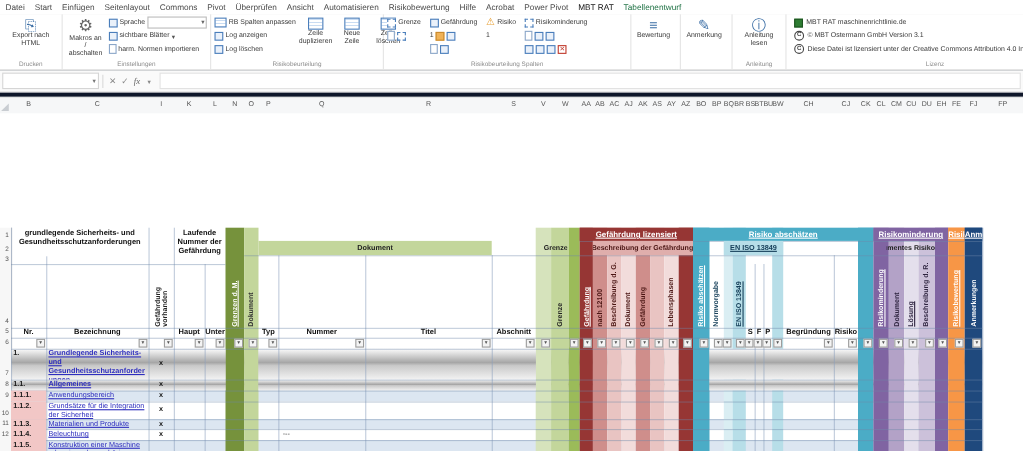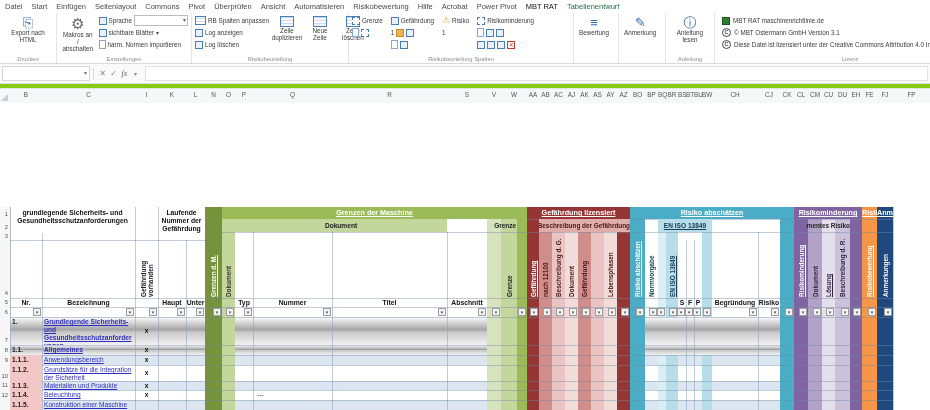--- a/index.html
+++ b/index.html
@@ -1,16 +1,16 @@
 <!DOCTYPE html>
 <html><head>
 <meta charset="utf-8">
 <style>
   html,body{margin:0;padding:0;background:#fff}
-  #app{position:relative;width:930px;height:410px;overflow:hidden;background:#84cc16;
+  #app{position:relative;width:930px;height:410px;overflow:hidden;background:#0f172a;
        font-family:"Liberation Sans",sans-serif;color:#222}
 
   
   #menubar{position:absolute;top:0;left:0;width:930px;height:13px;display:flex;align-items:center;
            gap:9px;padding-left:5px;font-size:7.5px;color:#4a4a4a;background:#fff;border-bottom:1px solid #ececec}
   .tab{white-space:nowrap;cursor:default}
   .tab.active{font-weight:normal;color:#111}
   .tab.accent{color:#217346;font-weight:normal}
 
   
@@ -410,21 +410,20 @@
       <div class="vlab" style="left: 648px; top: 194px; width: 64px; color: rgb(23, 64, 90);">Normvorgabe</div>
       <div class="vlab" style="left: 668.5px; top: 194px; width: 68px; color: rgb(23, 64, 90); text-decoration: underline;">EN ISO 13849</div>
       <div class="vlab" style="left: 797.5px; top: 194px; width: 80px; color: rgb(255, 255, 255); text-decoration: underline;">Risikominderung</div>
       <div class="vlab" style="left: 811.5px; top: 194px; width: 62px; color: rgb(46, 36, 64);">Dokument</div>
       <div class="vlab" style="left: 825px; top: 194px; width: 48px; color: rgb(46, 36, 64); text-decoration: underline;">Lösung</div>
       <div class="vlab" style="left: 839px; top: 194px; width: 68px; color: rgb(46, 36, 64);">Beschreibung d. R.</div>
       <div class="vlab" style="left: 866px; top: 194px; width: 78px; color: rgb(255, 255, 255); text-decoration: underline;">Risikobewertung</div>
       <div class="vlab" style="left: 881.5px; top: 194px; width: 70px; color: rgb(255, 255, 255);">Anmerkungen</div>
       <div class="blk hleft" style="left: 10px; top: 106px; width: 125px; height: 26px;">grundlegende Sicherheits- und Gesundheitsschutzanforderungen</div>
       <div class="blk hleft" style="left: 158px; top: 106px; width: 47px; height: 30px;">Laufende Nummer der Gefährdung</div>
-      <div class="blk title" style="left: 222px; top: 104px; width: 305px; height: 12px; background: rgb(155, 187, 89);">Grenzen der Maschine</div>
       <div class="blk sub" style="left: 235px; top: 116px; width: 212px; height: 13px; background: rgb(195, 214, 155);">Dokument</div>
       <div class="blk subclip" style="left: 487px; top: 116px; width: 29px; height: 13px;">Grenze</div>
       <div class="blk title" style="left: 527px; top: 104px; width: 103px; height: 12px; background: rgb(150, 54, 52);">Gefährdung lizensiert</div>
       <div class="blk subclip red" style="left: 539px; top: 116px; width: 91px; height: 13px; background: rgb(223, 174, 172);">Beschreibung der Gefährdung</div>
       <div class="blk title" style="left: 630px; top: 104px; width: 164px; height: 12px; background: rgb(75, 172, 198);">Risiko abschätzen</div>
       <div class="blk sub u" style="left: 658px; top: 116px; width: 54px; height: 13px; background: rgb(183, 222, 232);">EN ISO 13849</div>
       <div class="blk title" style="left: 794px; top: 104px; width: 68px; height: 12px; background: rgb(128, 100, 162);">Risikominderung</div>
       <div class="blk subclip" style="left: 806px; top: 116px; width: 16px; height: 13px;">Dokument</div>
       <div class="blk subclip" style="left: 822px; top: 116px; width: 28px; height: 13px;">verbessertes Risiko</div>
       <div class="blk title" style="left: 862px; top: 104px; width: 15px; height: 12px; background: rgb(247, 150, 70);">Risikobewertung</div>

